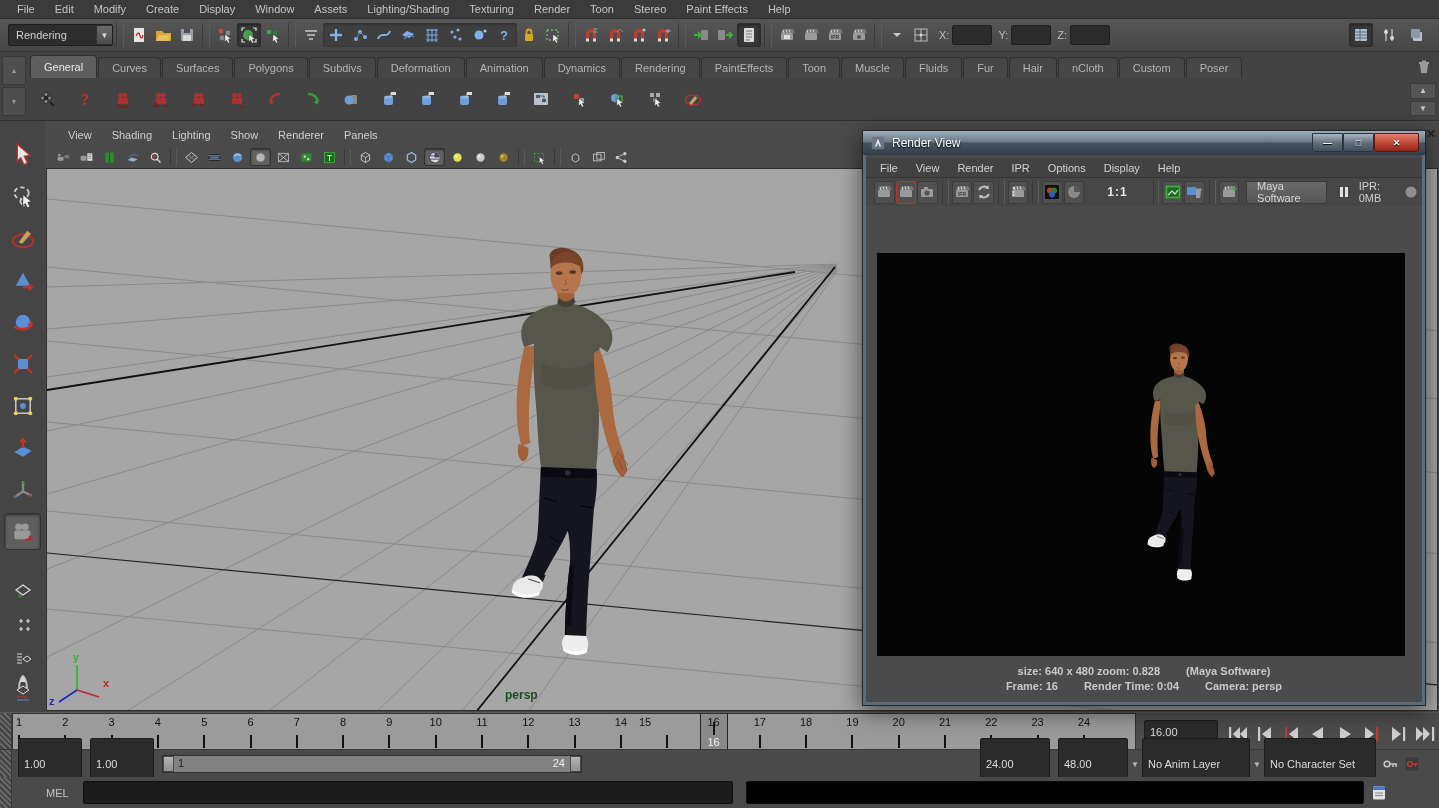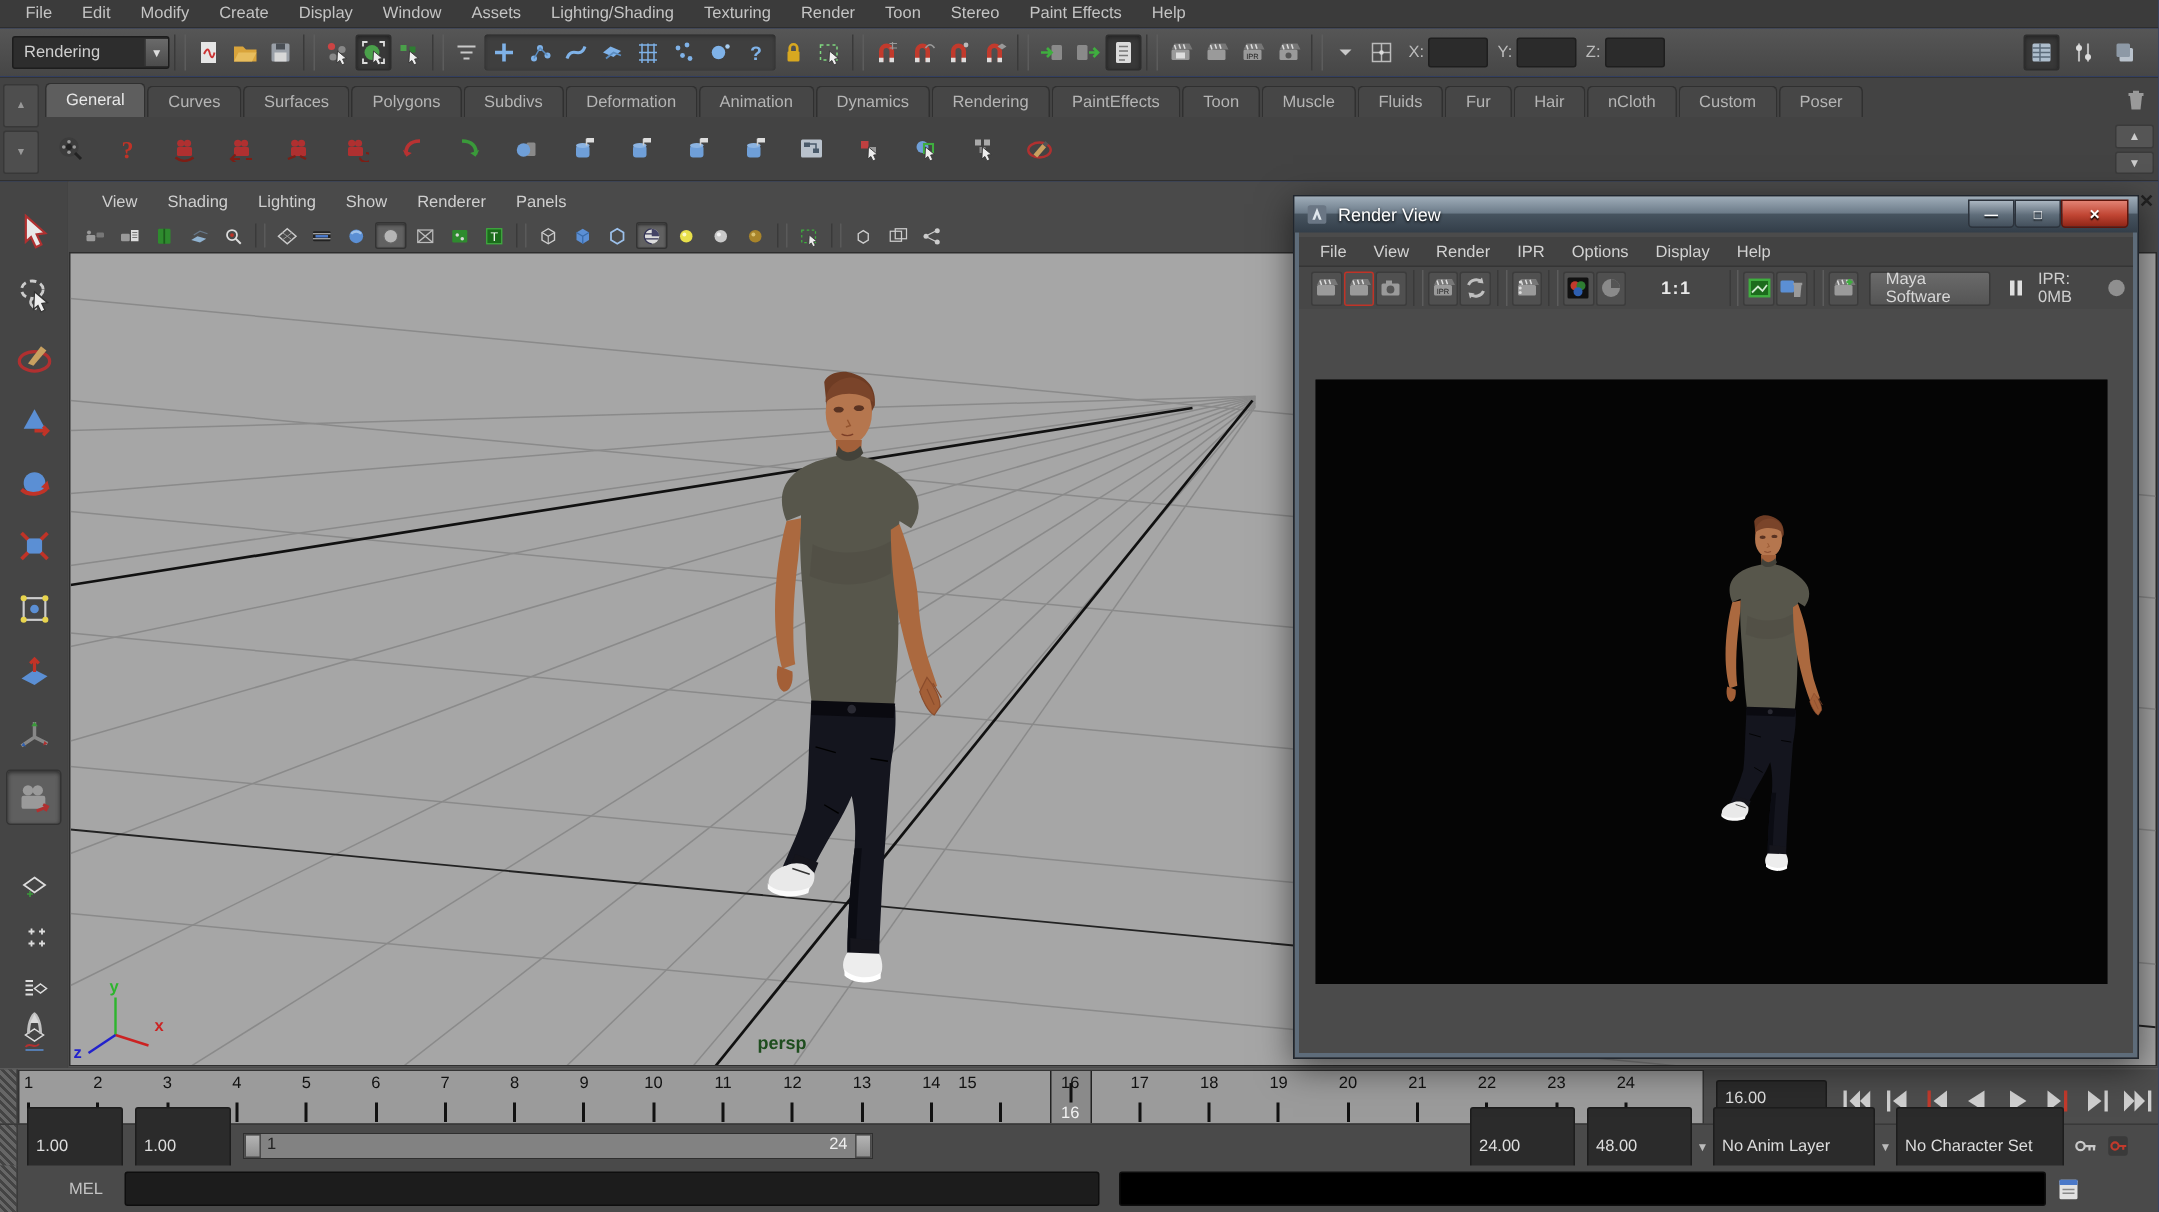--- a/index.html
+++ b/index.html
@@ -1,16 +1,16 @@
 <!DOCTYPE html>
 <html><head>
 <meta charset="utf-8">
 <style>
   html,body{margin:0;padding:0;background:#222;}
-  .app{position:relative;width:1439px;height:808px;background:#1d4ed8;
+  .app{position:relative;width:1439px;height:808px;background:#000000;
        font-family:"Liberation Sans",sans-serif;font-size:11px;color:#c8c8c8;
        overflow:hidden;user-select:none;}
   .abs{position:absolute;}
   
   .menubar{left:0;top:0;width:1439px;height:19px;background:#3b3b3b;border-bottom:1px solid #2e2e2e;
            display:flex;align-items:center;padding-left:8px;box-sizing:border-box;gap:2px;}
   .menubar .mi{padding:2px 9px;color:#c4c4c4;cursor:default;}
   
   .statusline{left:0;top:19px;width:1439px;height:33px;background:linear-gradient(#565656,#464646);
               border-bottom:1px solid #333;display:flex;align-items:center;box-sizing:border-box;padding:0 4px;}
@@ -1006,20 +1006,31 @@
             <circle cx="9" cy="9" r="5.5" fill="#8f8f8f"></circle>
           </svg>
         </div>
       </div>
     <div class="rv-canvas">
       <svg width="528" height="403">
         <rect width="528" height="403" fill="#050505"></rect>
         <use href="#fig" transform="translate(252,90) scale(0.562)"></use>
       </svg>
     </div>
+    <div class="rv-status">
+      <div class="row">
+        <span><span>size: 640 x 480</span>&nbsp;<span>zoom: 0.828</span></span>
+        <span>(Maya Software)</span>
+      </div>
+      <div class="row">
+        <span>Frame: 16</span>
+        <span>Render Time: 0:04</span>
+        <span>Camera: persp</span>
+      </div>
+    </div>
   </div>
 
   <div class="abs timerow">
     <div class="grip"></div>
     <div class="ruler" id="ruler">
         <div class="fcur" style="left: 686.5px;">
           <div class="fcur-label">16</div>
         </div>
         <div class="fnum" style="left: 6px;">1</div>
         <div class="ftick" style="left: 5px;"></div>

